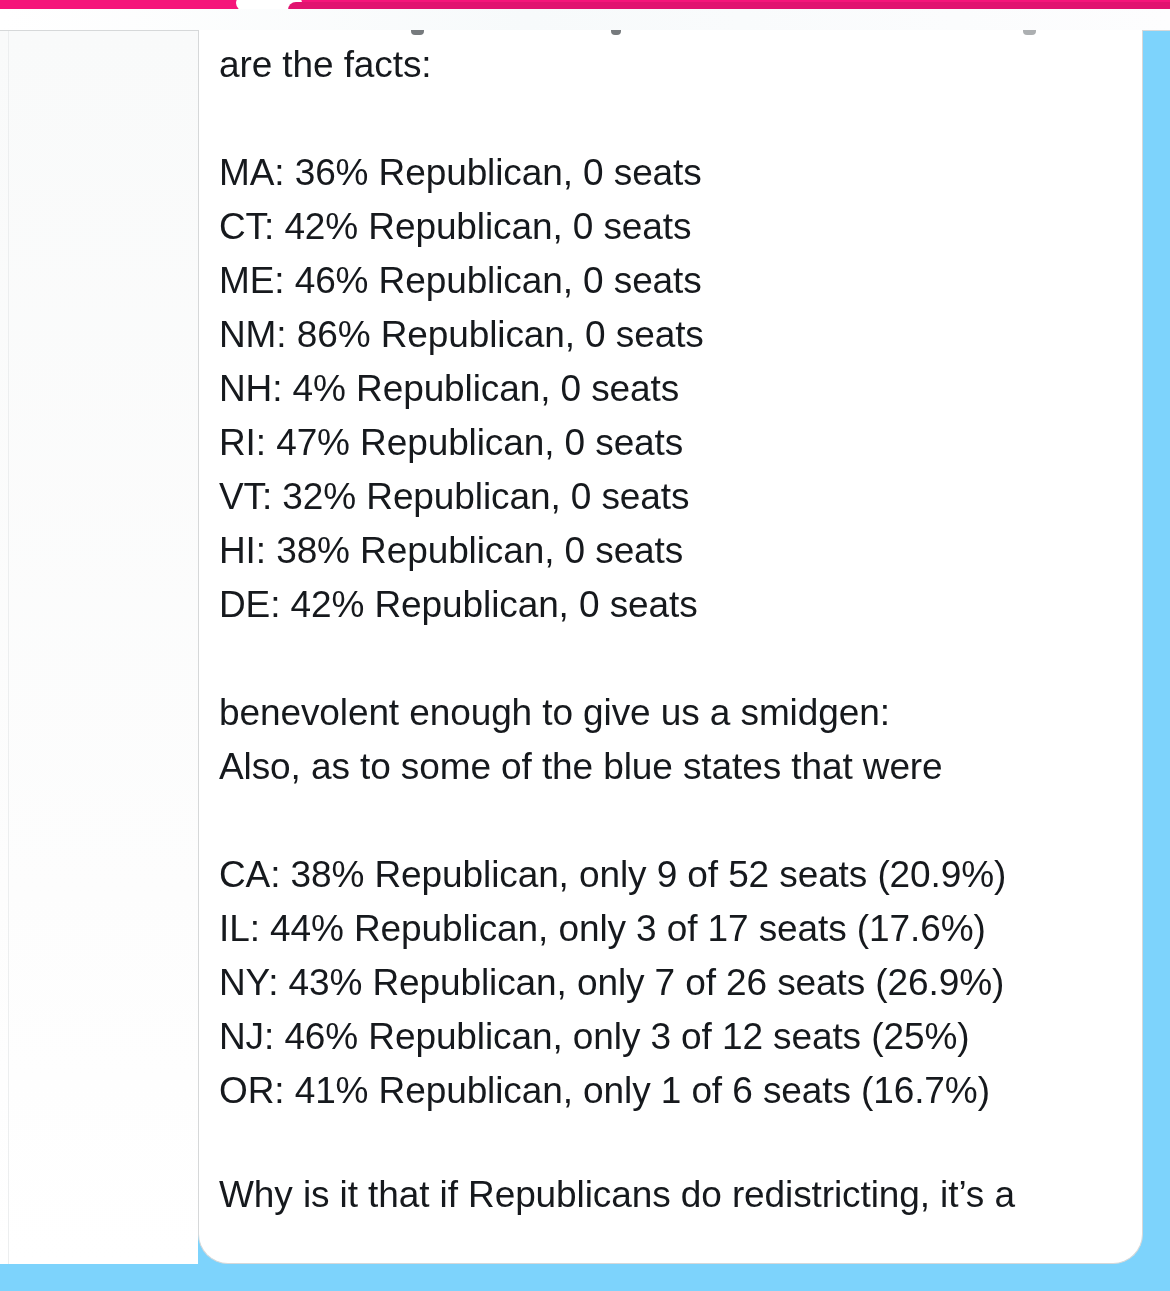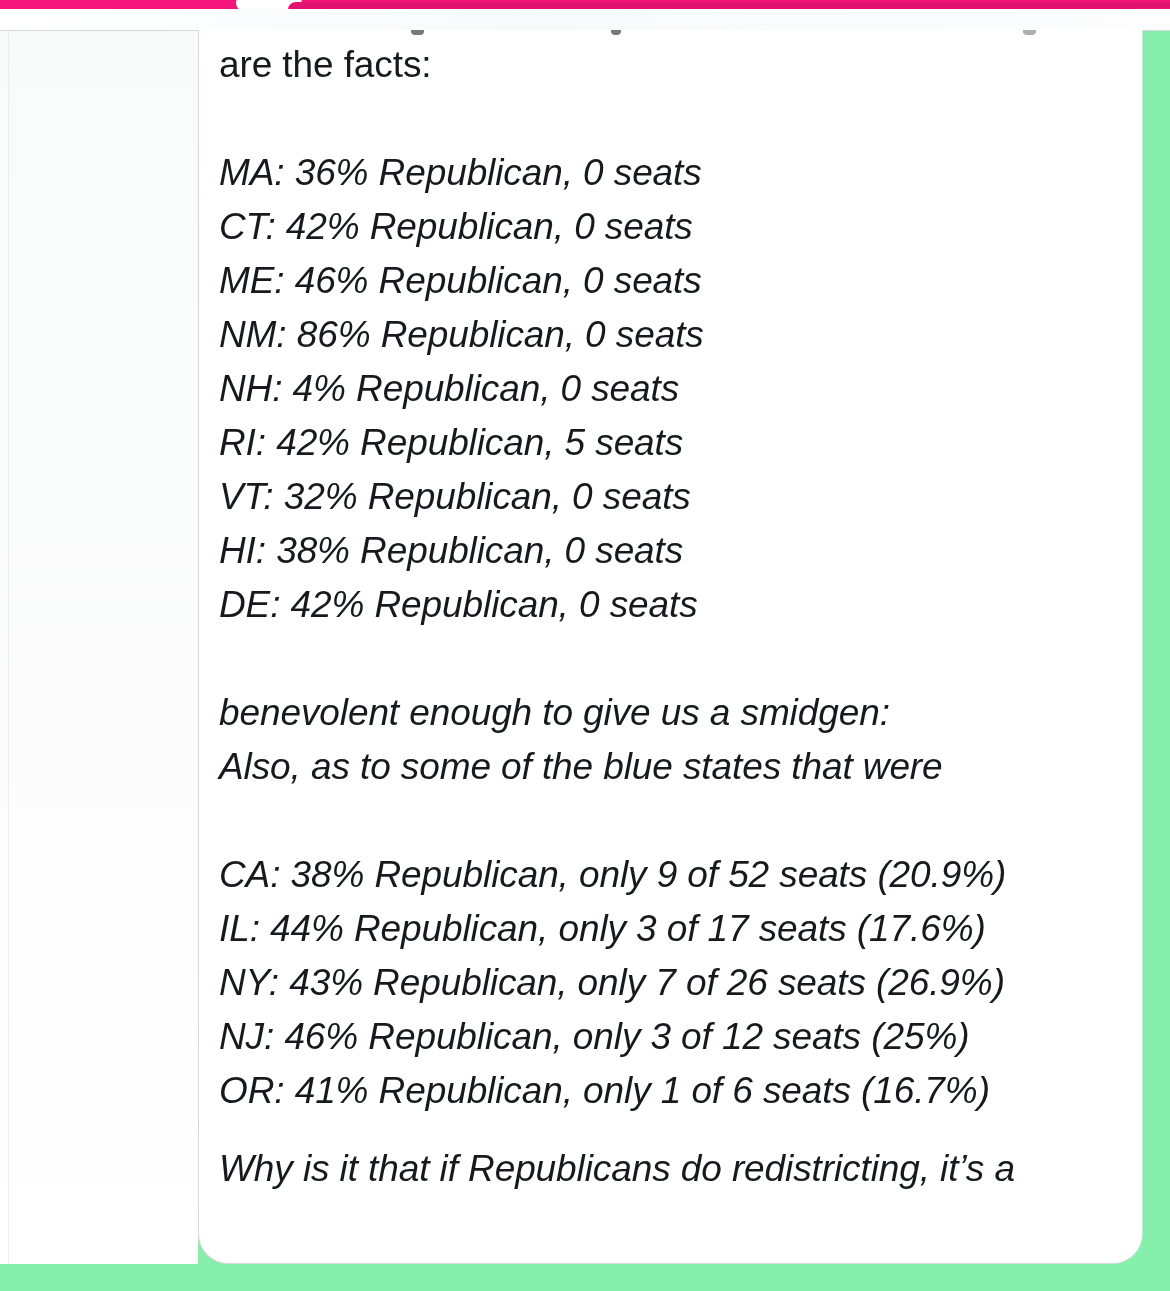--- a/index.html
+++ b/index.html
@@ -3,21 +3,21 @@
 <meta charset="utf-8">
 <style>
   html,body{margin:0;padding:0;}
   body{
     width:1170px;height:1291px;
     background:#ffffff;
     font-family:"Liberation Sans", sans-serif;
     overflow:hidden;
   }
   .page{
-    position:relative;width:1170px;height:1291px;background:#86efac;overflow:hidden;
+    position:relative;width:1170px;height:1291px;background:#7dd3fc;overflow:hidden;
   }
   
   .top-bar{
     position:absolute;left:0;top:0;width:1170px;height:9px;
     background:var(--top-bar-pink,#f5157a);
   }
   .avatar-notch{
     position:absolute;left:236px;top:-12px;width:66px;height:30px;
     background:#ffffff;border-radius:50%;
   }
@@ -62,22 +62,22 @@
   .remnant.r1{left:212px;}
   .remnant.r2{left:412px;width:10px;}
   .remnant.r3{left:824px;opacity:.45;}
   .post-text{
     position:absolute;left:20px;top:8px;right:0;
     color:var(--text-color,#16191d);
     font-size:37px;line-height:54px;letter-spacing:-0.1px;
     white-space:nowrap;
   }
   .para{margin:0;}
-  .para + .para{margin-top:54px;font-style:italic;}
-  .para.tight{margin-top:24px;}
+  .para + .para{margin-top:54px;}
+  .para.tight{margin-top:50px;}
   .line{white-space:nowrap;}
 </style>
 </head>
 <body>
 
 <div class="page">
 
   <div class="top-bar"></div>
   <div class="avatar-notch"></div>
   <div class="top-pill"></div>
@@ -97,21 +97,21 @@
       <p class="para">
         <span class="line">are the facts:</span>
       </p>
 
       <p class="para">
         <span class="line" style="display:block">MA: 36% Republican, 0 seats</span>
         <span class="line" style="display:block">CT: 42% Republican, 0 seats</span>
         <span class="line" style="display:block">ME: 46% Republican, 0 seats</span>
         <span class="line" style="display:block">NM: 86% Republican, 0 seats</span>
         <span class="line" style="display:block">NH: 4% Republican, 0 seats</span>
-        <span class="line" style="display:block">RI: 42% Republican, 5 seats</span>
+        <span class="line" style="display:block">RI: 47% Republican, 0 seats</span>
         <span class="line" style="display:block">VT: 32% Republican, 0 seats</span>
         <span class="line" style="display:block">HI: 38% Republican, 0 seats</span>
         <span class="line" style="display:block">DE: 42% Republican, 0 seats</span>
       </p>
 
       <p class="para">
         <span class="line" style="display:block">benevolent enough to give us a smidgen:</span>
         <span class="line" style="display:block">Also, as to some of the blue states that were</span>
       </p>
 

